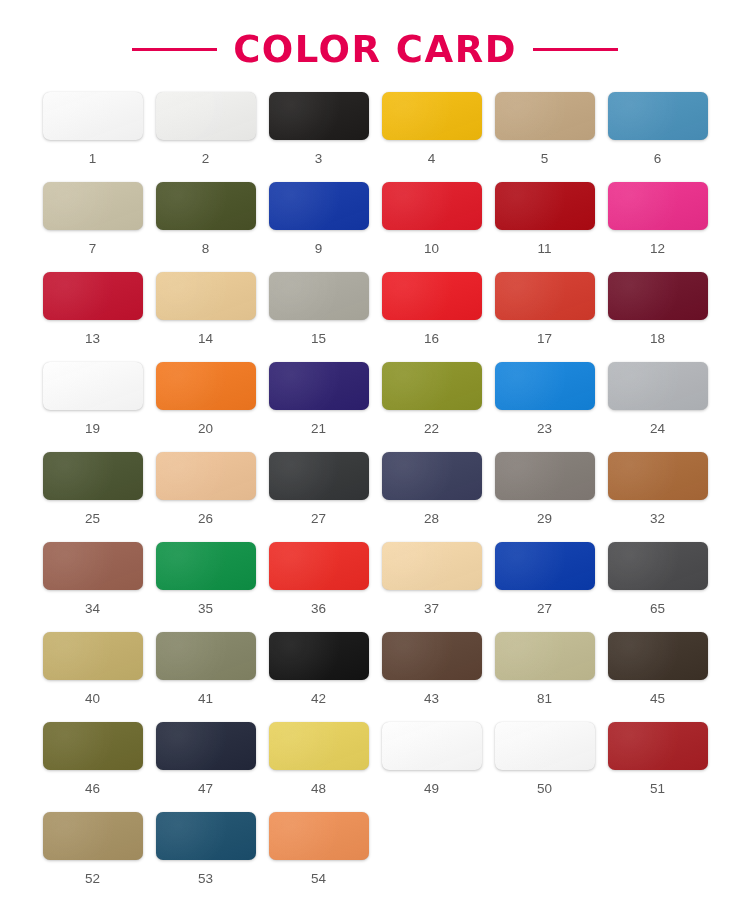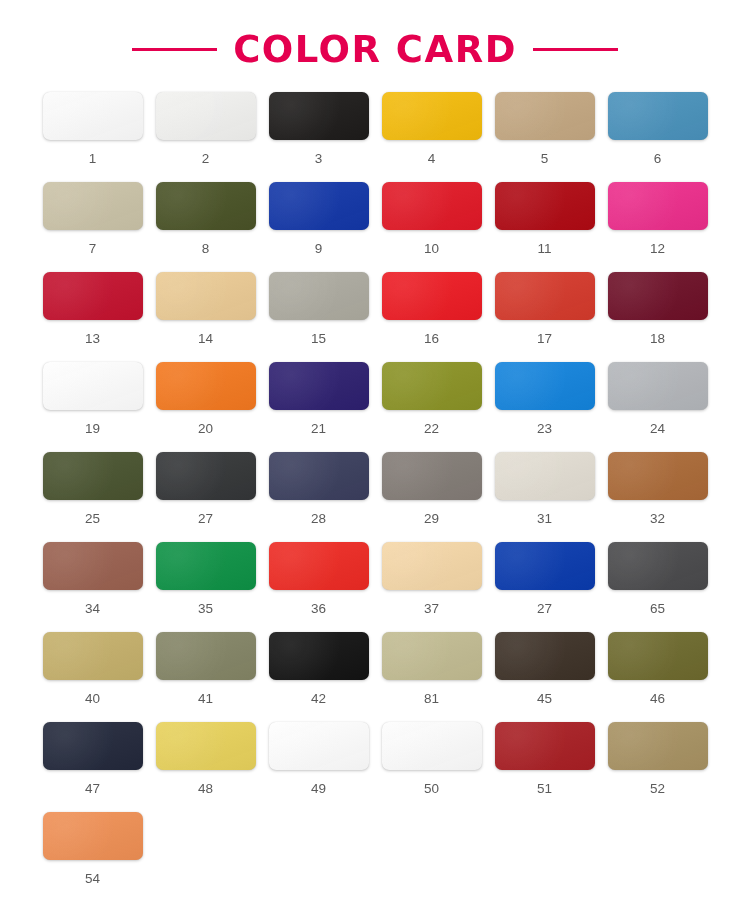--- a/index.html
+++ b/index.html
@@ -195,36 +195,36 @@
       </div>
       <div class="cell">
         <div class="swatch" style="background: rgb(180, 183, 187);"></div>
         <div class="label">24</div>
       </div>
       <div class="cell">
         <div class="swatch" style="background: rgb(74, 84, 48);"></div>
         <div class="label">25</div>
       </div>
       <div class="cell">
+        <div class="swatch" style="background: rgb(239, 194, 150);"></div>
+        <div class="label">26</div>
+      </div>
+      <div class="cell">
         <div class="swatch" style="background: rgb(52, 54, 56);"></div>
         <div class="label">27</div>
       </div>
       <div class="cell">
         <div class="swatch" style="background: rgb(59, 63, 94);"></div>
         <div class="label">28</div>
       </div>
       <div class="cell">
         <div class="swatch" style="background: rgb(131, 124, 118);"></div>
         <div class="label">29</div>
       </div>
       <div class="cell">
-        <div class="swatch" style="background: rgb(227, 222, 211);"></div>
-        <div class="label">31</div>
-      </div>
-      <div class="cell">
         <div class="swatch" style="background: rgb(171, 106, 56);"></div>
         <div class="label">32</div>
       </div>
       <div class="cell">
         <div class="swatch" style="background: rgb(154, 97, 80);"></div>
         <div class="label">34</div>
       </div>
       <div class="cell">
         <div class="swatch" style="background: rgb(14, 146, 70);"></div>
         <div class="label">35</div>
@@ -251,20 +251,24 @@
       </div>
       <div class="cell">
         <div class="swatch" style="background: rgb(132, 133, 102);"></div>
         <div class="label">41</div>
       </div>
       <div class="cell">
         <div class="swatch" style="background: rgb(20, 20, 20);"></div>
         <div class="label">42</div>
       </div>
       <div class="cell">
+        <div class="swatch" style="background: rgb(94, 67, 52);"></div>
+        <div class="label">43</div>
+      </div>
+      <div class="cell">
         <div class="swatch" style="background: rgb(194, 188, 146);"></div>
         <div class="label">81</div>
       </div>
       <div class="cell">
         <div class="swatch" style="background: rgb(62, 50, 40);"></div>
         <div class="label">45</div>
       </div>
       <div class="cell">
         <div class="swatch" style="background: rgb(110, 106, 46);"></div>
         <div class="label">46</div>
@@ -287,18 +291,22 @@
       </div>
       <div class="cell">
         <div class="swatch" style="background: rgb(169, 31, 36);"></div>
         <div class="label">51</div>
       </div>
       <div class="cell">
         <div class="swatch" style="background: rgb(168, 146, 99);"></div>
         <div class="label">52</div>
       </div>
       <div class="cell">
+        <div class="swatch" style="background: rgb(28, 80, 110);"></div>
+        <div class="label">53</div>
+      </div>
+      <div class="cell">
         <div class="swatch" style="background: rgb(240, 144, 85);"></div>
         <div class="label">54</div>
       </div>
     </div>
 
 </div>
 
 </body></html>

